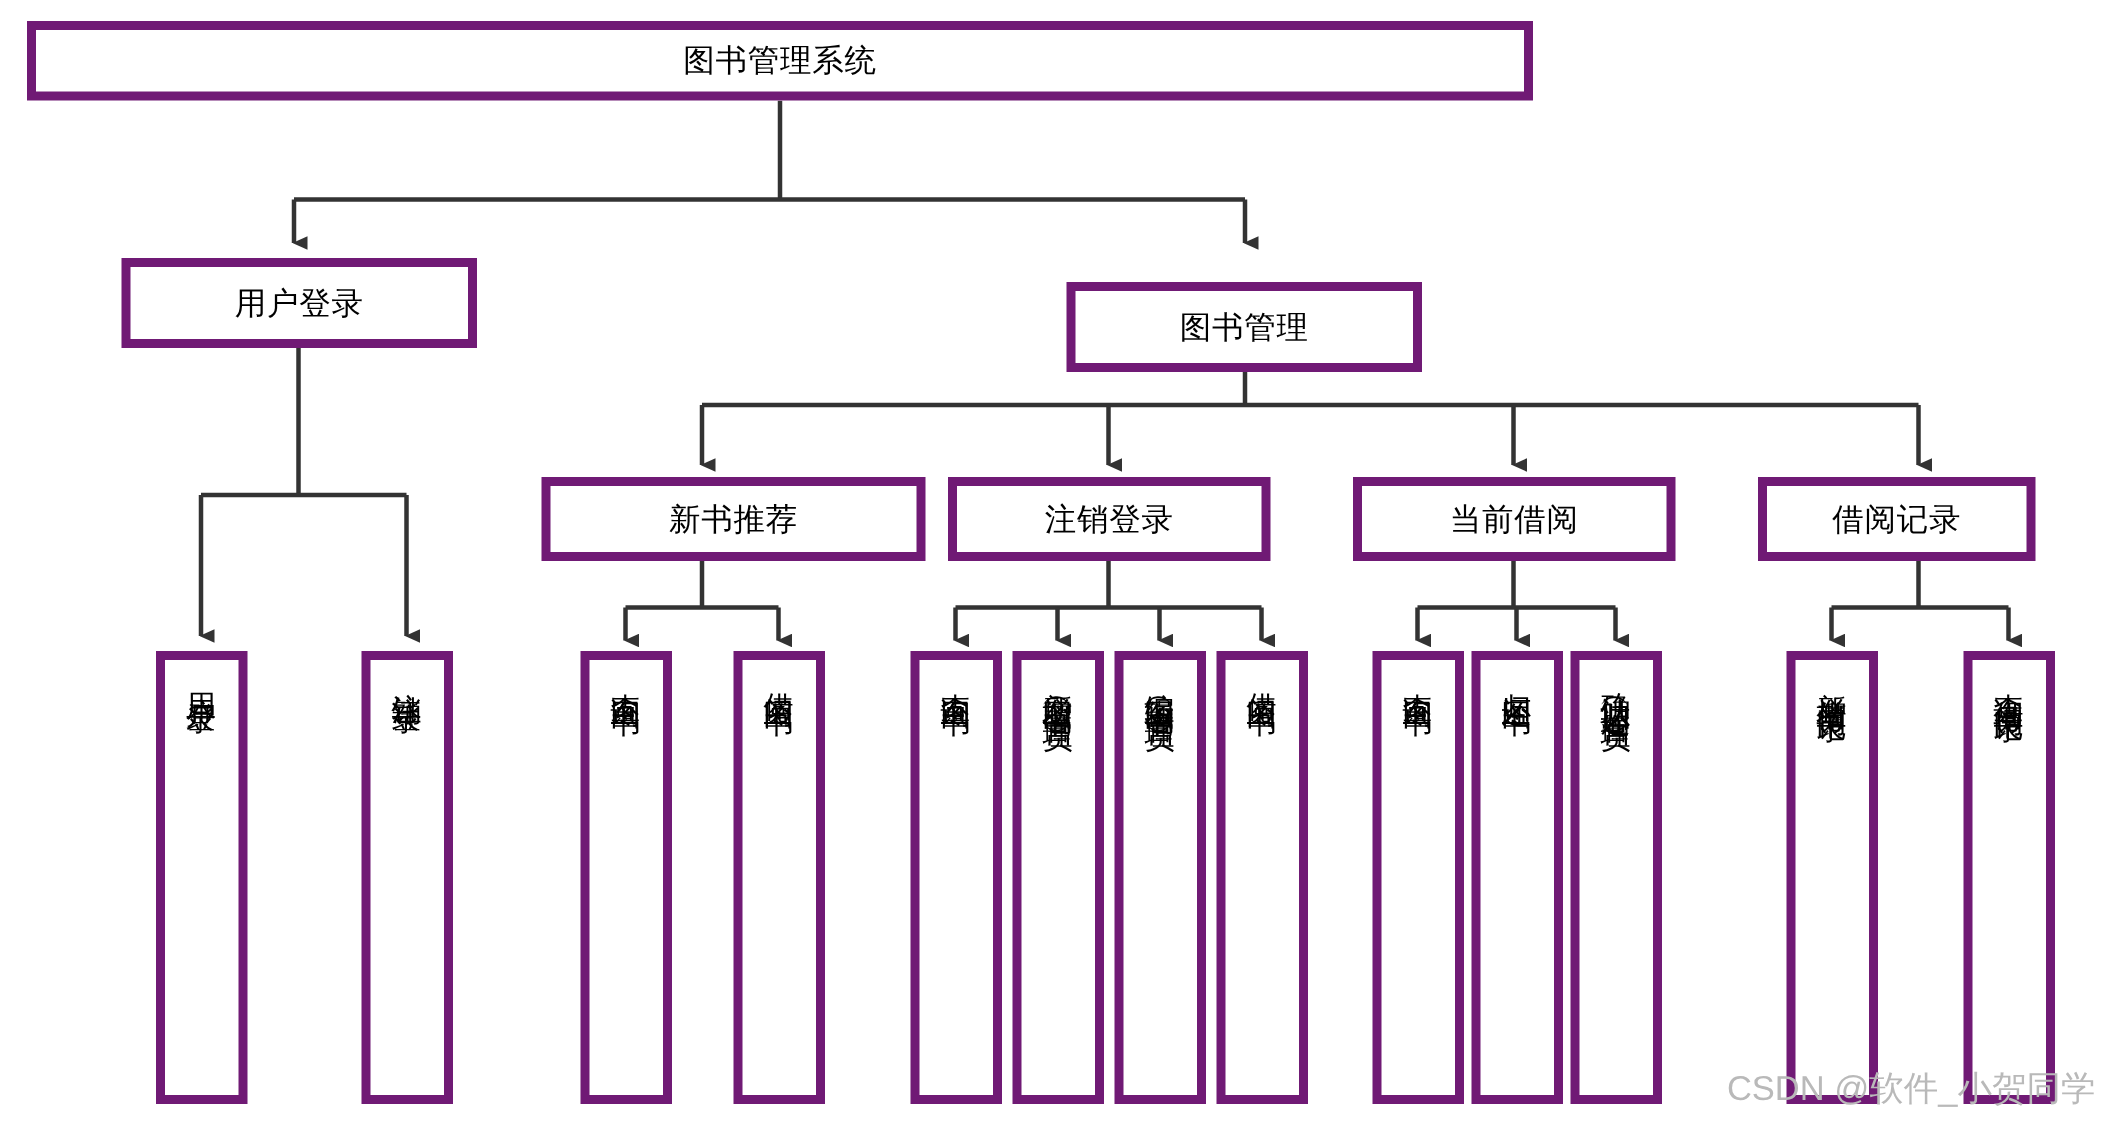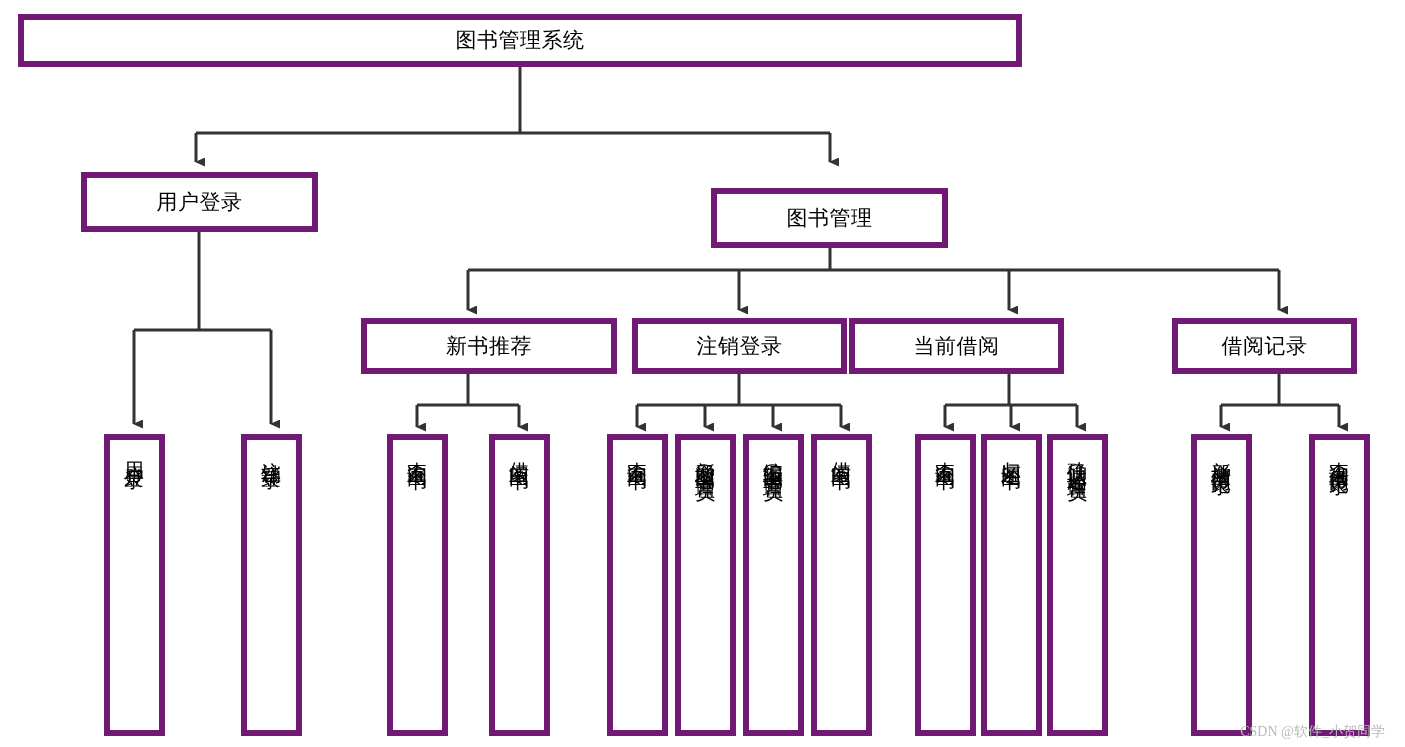--- a/index.html
+++ b/index.html
@@ -53,27 +53,27 @@
   .node.vertical .node-label {
     writing-mode: vertical-rl;
     text-orientation: upright;
     font-size: 20px;
     letter-spacing: 3px;
     line-height: 1.0;
     display: block;
   }
   #watermark {
     position: absolute;
-    right: 20px;
+    right: 8px;
     bottom: 6px;
-    font-size: 14px;
+    font-size: 23px;
     color: #b9b9b9;
     white-space: nowrap;
     z-index: 5;
-    font-family: Liberation Serif, serif;
+    font-family: Liberation Sans, sans-serif;
   }
 </style>
 </head>
 <body>
 
 <div id="diagram-root">
 
   <svg id="edges-layer" viewBox="0 0 1405 747" width="1405" height="747" xmlns="http://www.w3.org/2000/svg">
     <defs>
       <marker id="arrowhead" markerWidth="9" markerHeight="10" refX="4.5" refY="9" orient="auto" markerUnits="userSpaceOnUse">
@@ -134,21 +134,21 @@
   <div class="node horizontal" style="left:711px; top:188px; width:237px; height:60px;">
     <span class="node-label">图书管理</span>
   </div>
 
   <div class="node horizontal" style="left:361px; top:318px; width:256px; height:56px;">
     <span class="node-label">新书推荐</span>
   </div>
   <div class="node horizontal" style="left:632px; top:318px; width:215px; height:56px;">
     <span class="node-label">注销登录</span>
   </div>
-  <div class="node horizontal" style="left:849px; top:318px; width:215px; height:56px;">
+  <div class="node horizontal" style="left:902px; top:318px; width:215px; height:56px;">
     <span class="node-label">当前借阅</span>
   </div>
   <div class="node horizontal" style="left:1172px; top:318px; width:185px; height:56px;">
     <span class="node-label">借阅记录</span>
   </div>
 
   <div class="node vertical" style="left:104px; top:434px; width:61px; height:302px;">
     <span class="node-label">用户登录</span>
   </div>
   <div class="node vertical" style="left:241px; top:434px; width:61px; height:302px;">

